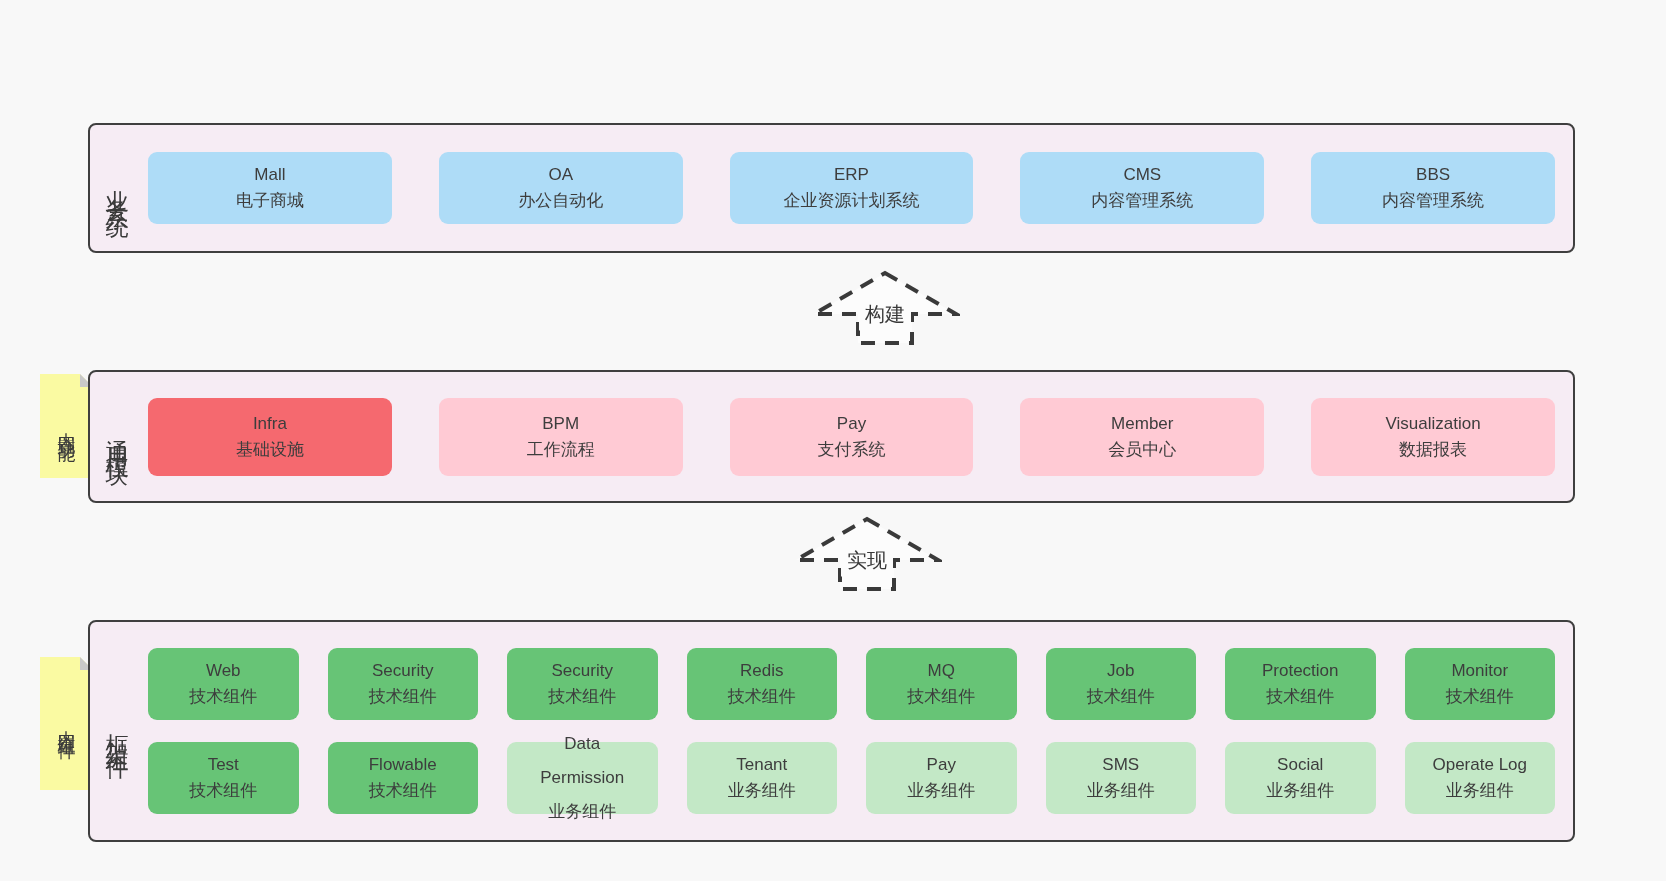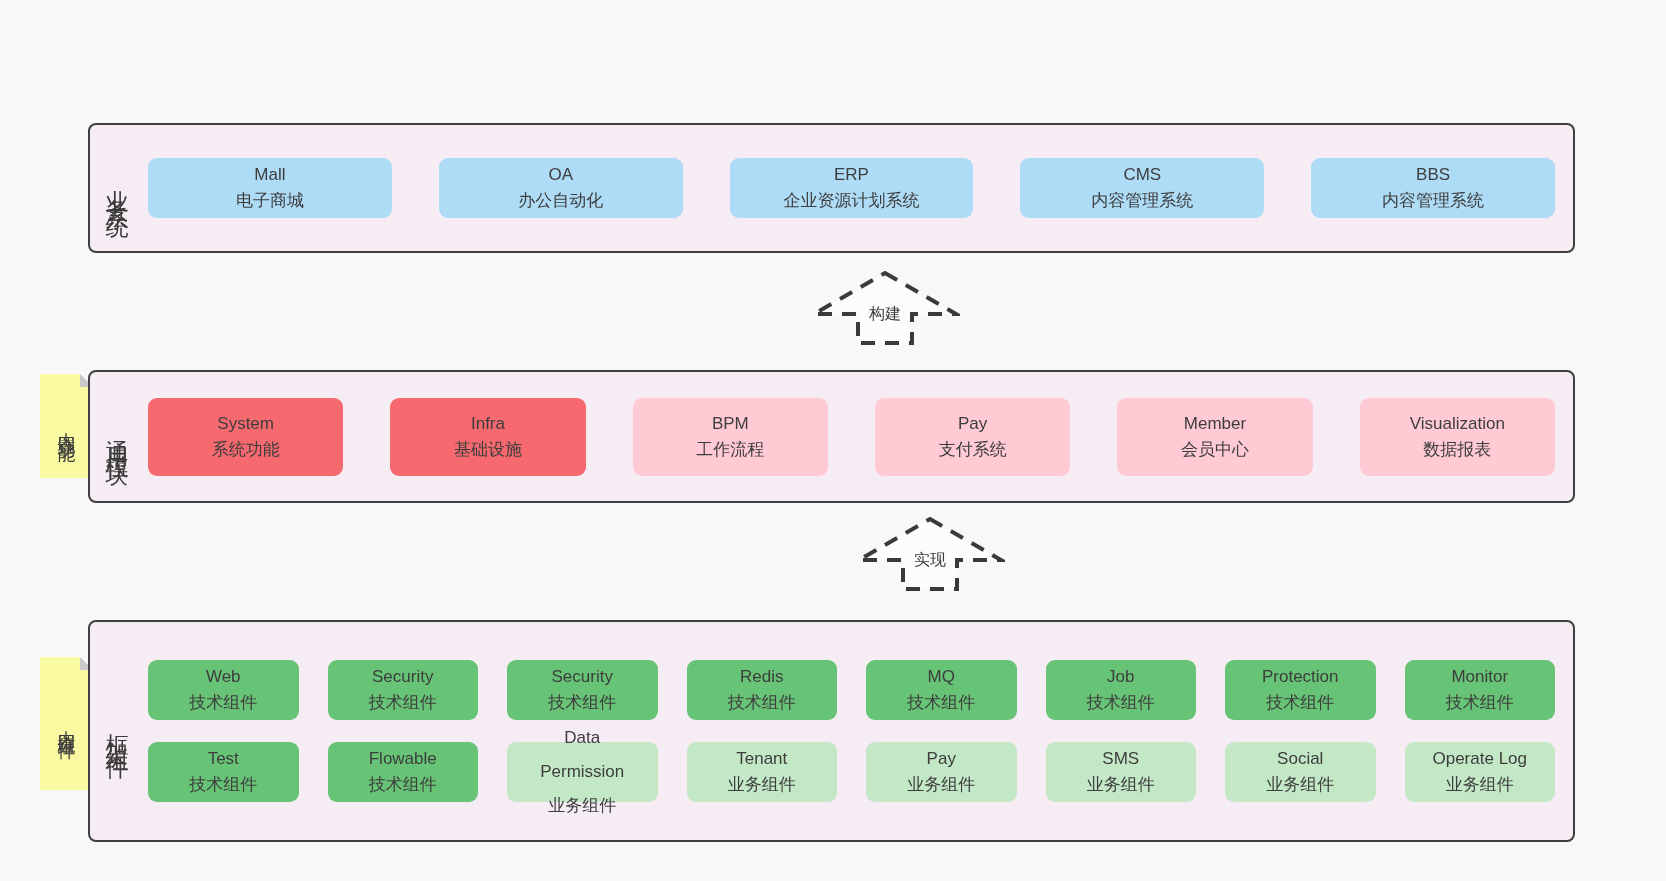--- a/index.html
+++ b/index.html
@@ -24,21 +24,21 @@
     font-size:23px; letter-spacing:8px; color:#3a3a3a; line-height:1;
     height:100%;
   }
 
   .boxes { flex:1; margin-left:14px; display:flex; gap:47px; }
   .rows  { flex:1; margin-left:14px; display:flex; flex-direction:column; gap:22px; }
   .rows .boxes { margin-left:0; gap:29px; }
 
   
   .box {
-    flex:1; height:60px; border-radius:9px;
+    flex:1; height:72px; border-radius:9px;
     display:flex; flex-direction:column; align-items:center; justify-content:center;
     text-align:center; font-size:17px; line-height:26px; color:#3d3d3d;
     padding:2px 4px;
   }
   #sec-modules .box { height:78px; }
   .v-blue       { background:#aedcf7; }
   .v-red        { background:#f5696f; }
   .v-pink       { background:#ffcad4; }
   .v-green      { background:#67c476; }
   .v-lightgreen { background:#c3e8c6; }
@@ -59,25 +59,25 @@
     background:#c9c9c9; clip-path:polygon(0 0, 100% 100%, 0 100%);
   }
   .note-text {
     writing-mode:vertical-rl; text-orientation:upright;
     font-size:18px; letter-spacing:4px; color:#3a3a3a; line-height:1;
   }
 
   
   .arrow { position:absolute; width:150px; height:76px; }
   #arrow-build     { left:810px; top:270px; }
-  #arrow-implement { left:855px; top:516px; }
+  #arrow-implement { left:792px; top:516px; }
   .arrow svg { display:block; width:150px; height:76px; }
   .arrow-label {
     position:absolute; left:50%; top:44px; transform:translate(-50%,-50%);
-    background:#fcfcfc; padding:3px 6px; font-size:16px; color:#3a3a3a;
+    background:#fcfcfc; padding:3px 6px; font-size:20px; color:#3a3a3a;
     white-space:nowrap;
   }
 </style>
 </head>
 <body>
 
 <div class="canvas" data-name="architecture-diagram">
 
   <div class="sec" id="sec-business" data-name="business-systems-section">
     <div class="sec-label" data-name="business-systems-label">业务系统</div>
@@ -115,24 +115,20 @@
 
   <div class="note" id="note-features" data-name="builtin-features-note">
     <span class="note-text" data-name="builtin-features-note-text">内置功能</span>
   </div>
   <div class="note-fold" style="left:80px; top:374px;" data-name="note-fold-corner"></div>
 
   <div class="sec" id="sec-modules" data-name="common-modules-section">
     <div class="sec-label" data-name="common-modules-label">通用模块</div>
     <div class="boxes" data-name="common-modules-boxes">
 
-    <div class="box v-red" data-name="box-system">
-          <span class="box-title" data-name="box-title">System</span>
-          <span class="box-subtitle" data-name="box-subtitle">系统功能</span>
-        </div>
         <div class="box v-red" data-name="box-infra">
           <span class="box-title" data-name="box-title">Infra</span>
           <span class="box-subtitle" data-name="box-subtitle">基础设施</span>
         </div>
         <div class="box v-pink" data-name="box-bpm">
           <span class="box-title" data-name="box-title">BPM</span>
           <span class="box-subtitle" data-name="box-subtitle">工作流程</span>
         </div>
         <div class="box v-pink" data-name="box-pay">
           <span class="box-title" data-name="box-title">Pay</span>

